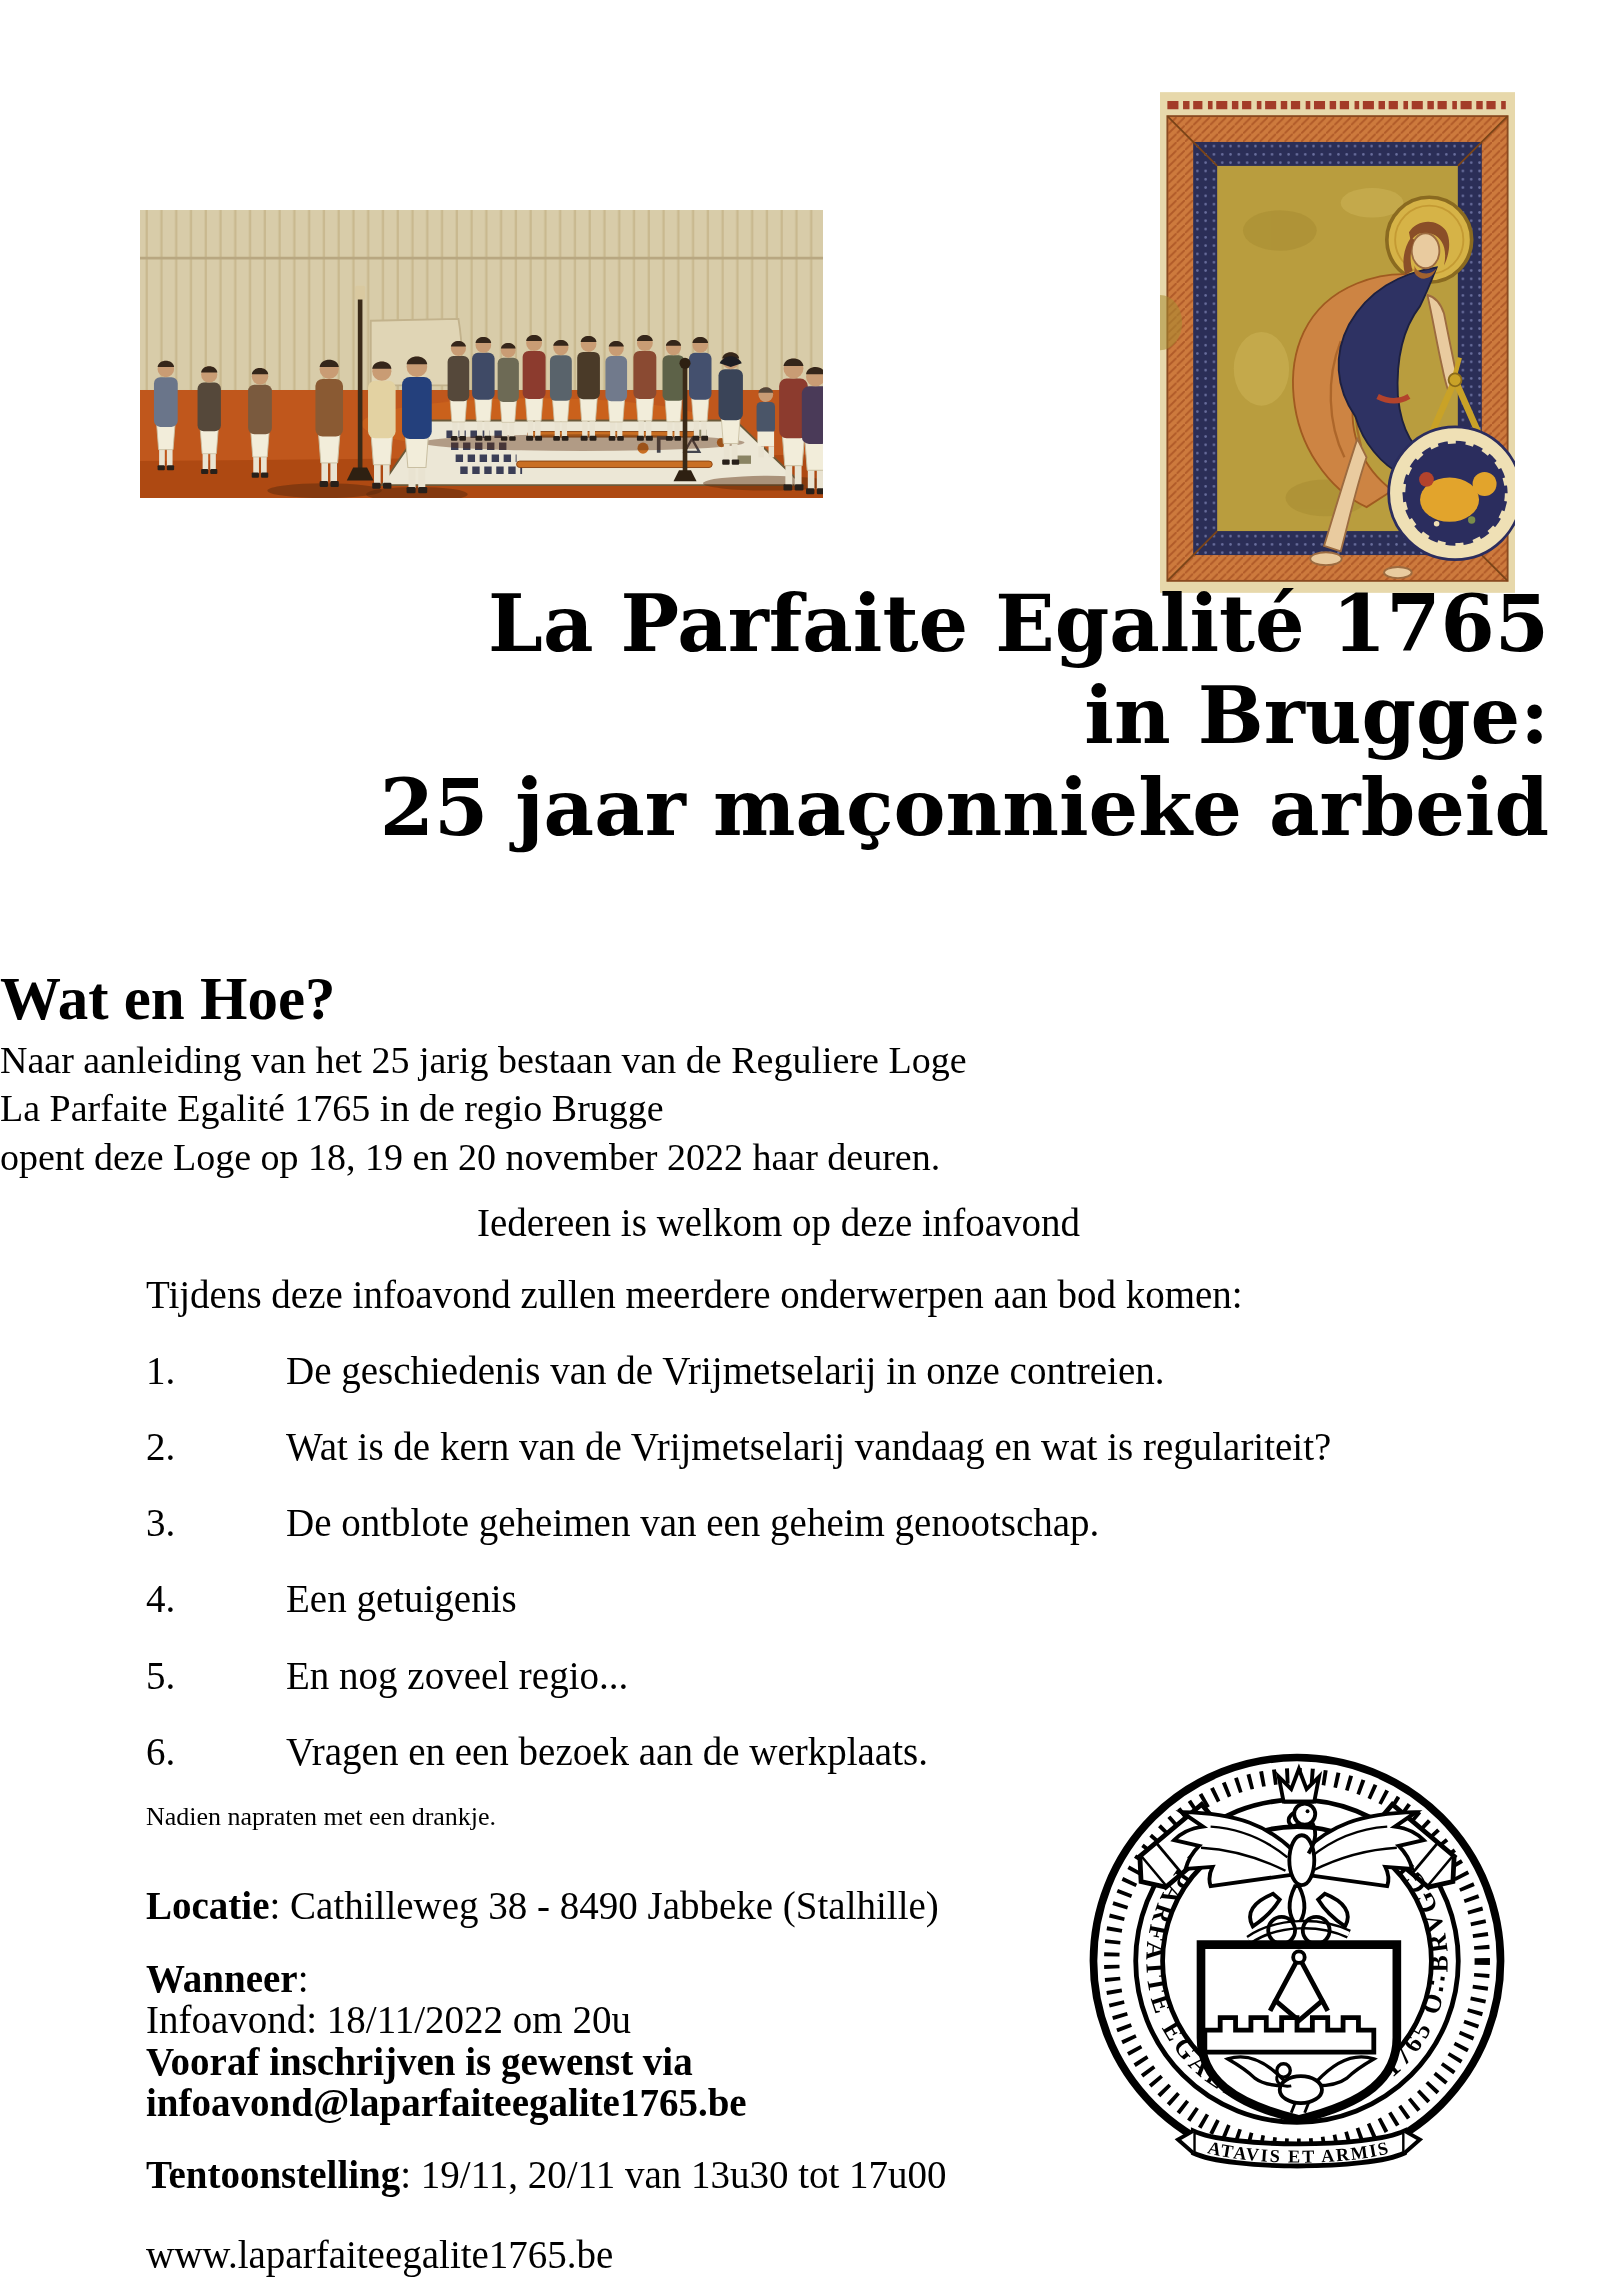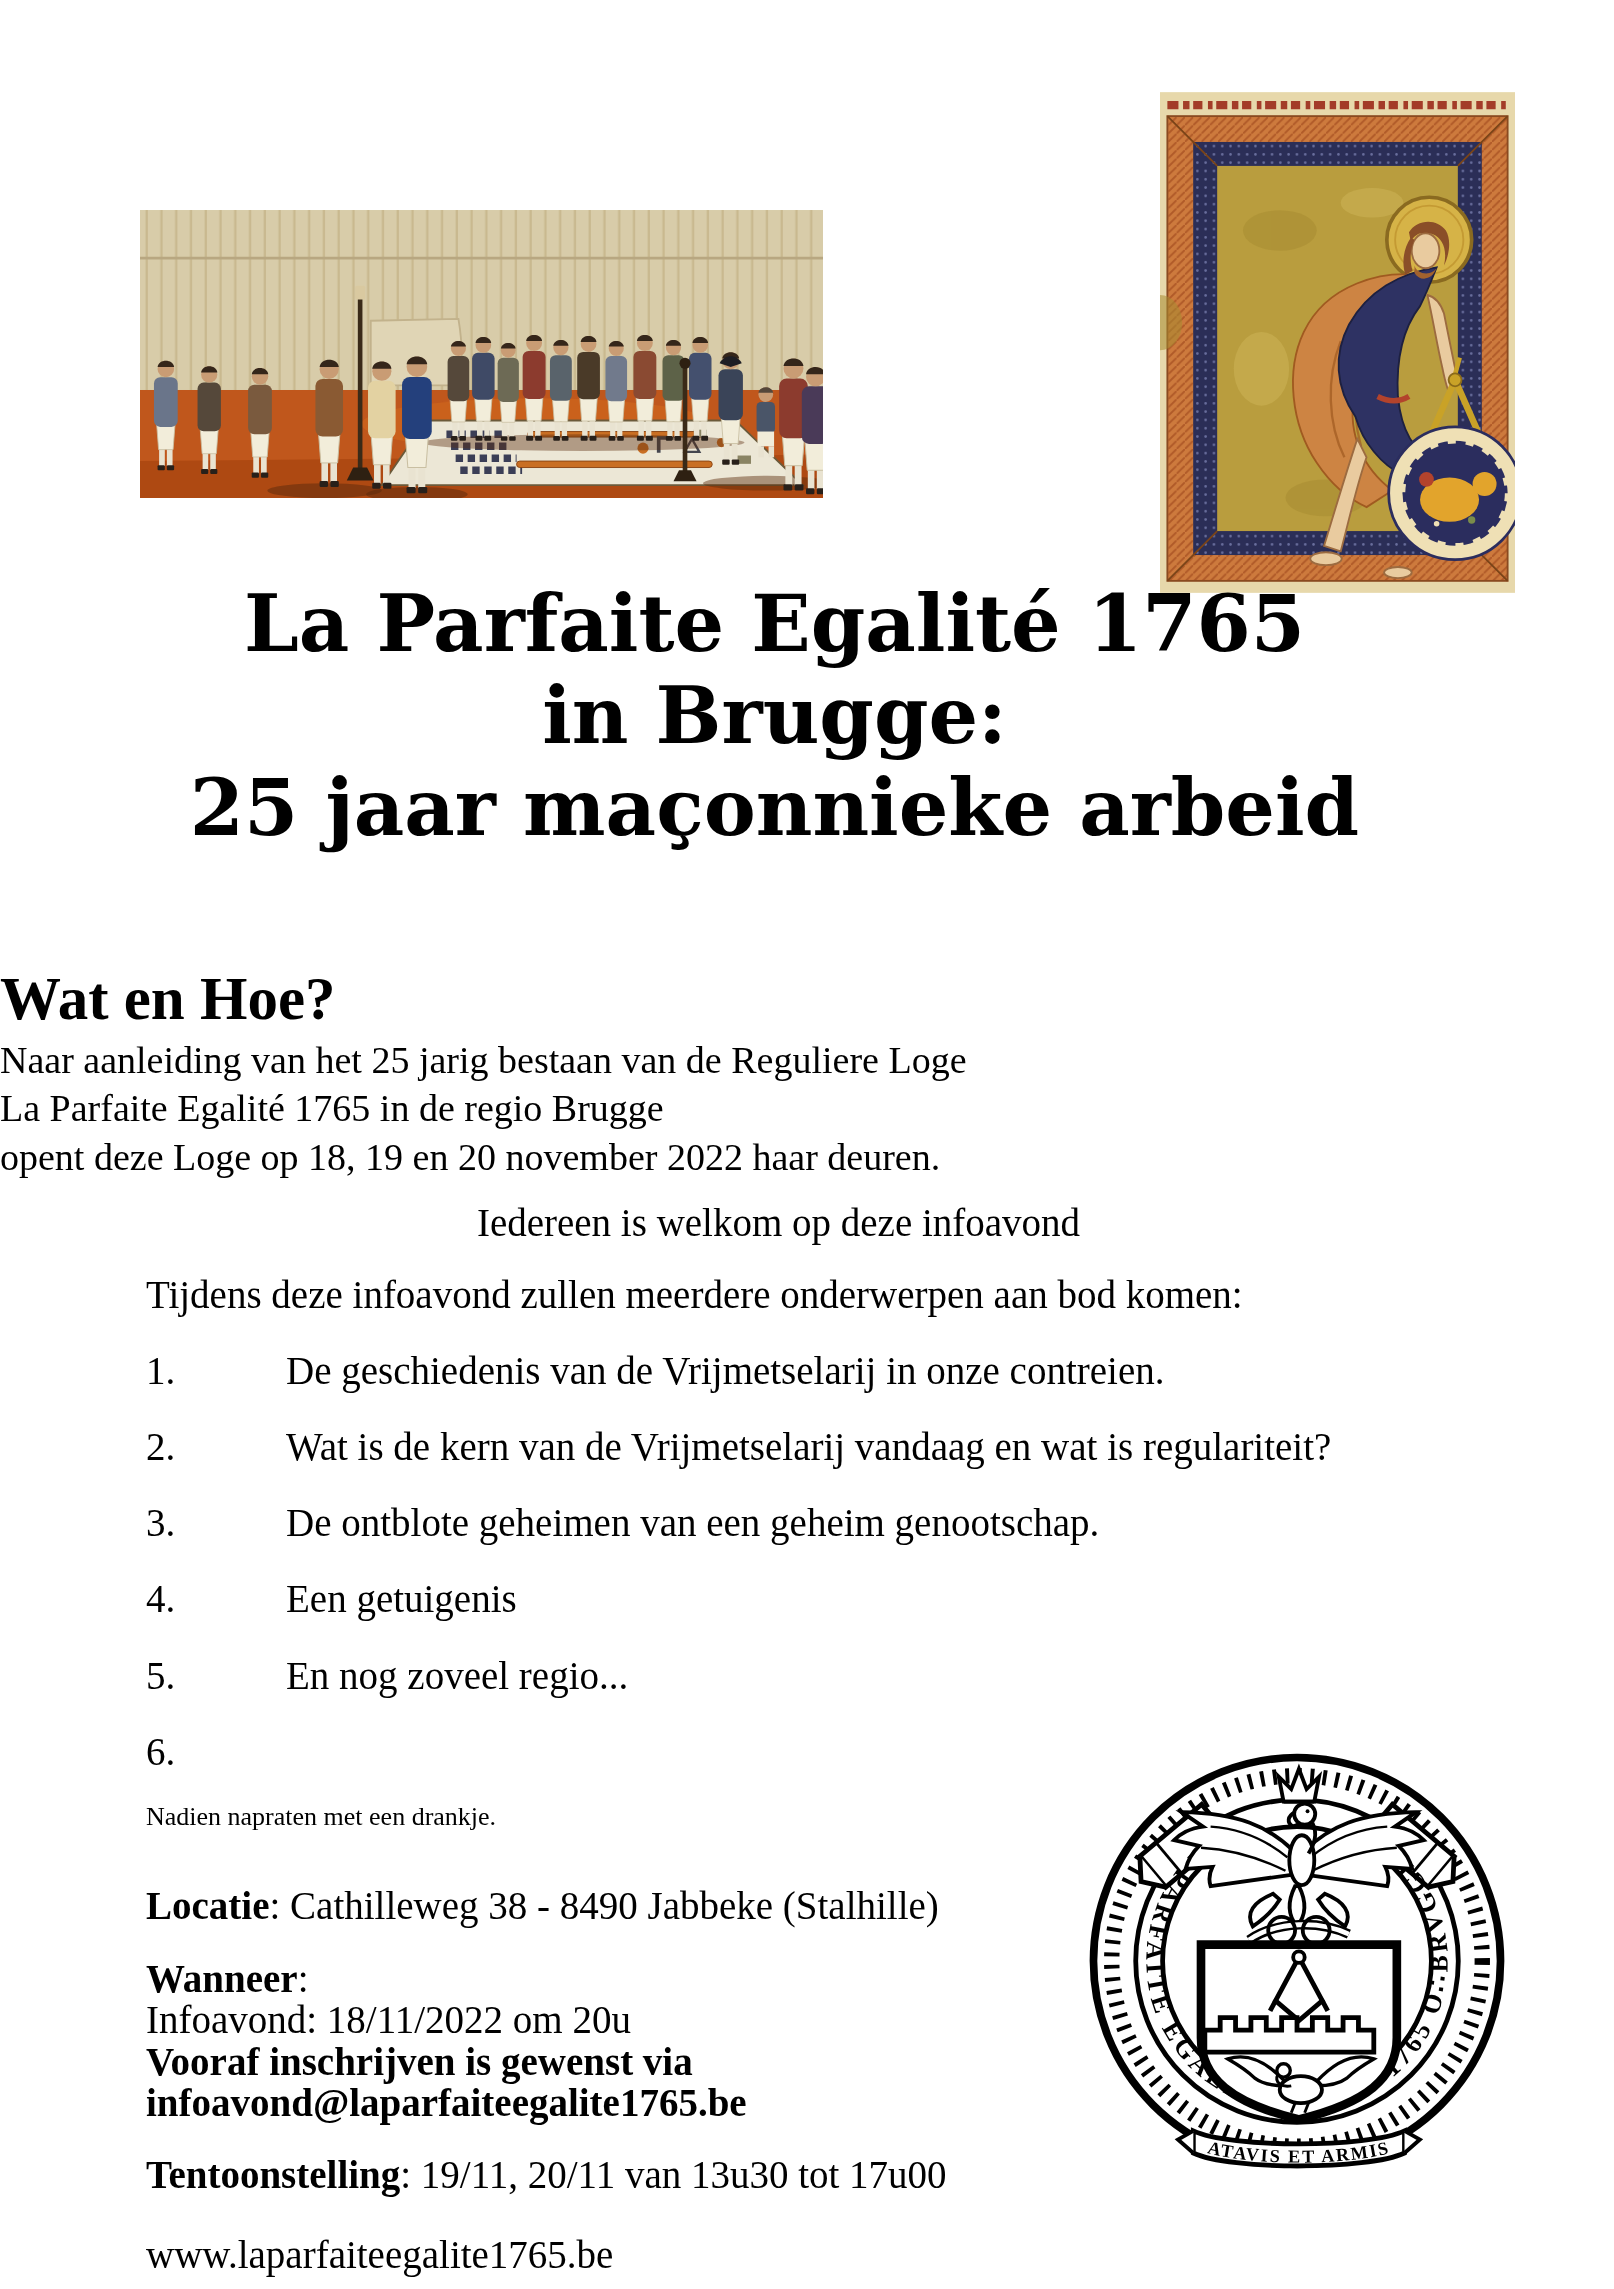--- a/index.html
+++ b/index.html
@@ -1,19 +1,19 @@
 <!DOCTYPE html>
 <html style="font-size:14.8px"><head>
 <meta charset="utf-8">
 <style>
   html,body{margin:0;padding:0;background:#ffffff;}
   .page{position:relative;width:1614px;height:2290px;background:#ffffff;color:#000;
         font-family:"Liberation Serif",serif;overflow:hidden;}
   .abs{position:absolute;}
-  #title{top:578px;left:0;right:65px;text-align:center;
+  #title{top:578px;left:0;right:65px;text-align:right;
          font-family:"DejaVu Serif",serif;font-weight:700;font-size:78px;line-height:1.18;}
   #heading{top:964px;left:0;right:65px;font-weight:700;font-size:61px;}
   #intro{top:1036px;left:0;right:65px;text-align:left;font-size:38px;line-height:1.27;}
   #welcome{top:1200px;left:0;right:65px;text-align:center;font-size:39px;margin-left:8px;}
   #topicsintro{top:1272px;left:146px;right:28px;font-size:39px;white-space:nowrap;}
   #topics{top:1346px;left:146px;right:18.5px;}
   .topic{display:flex;margin-bottom:27px;font-size:39px;line-height:1.26;white-space:nowrap;}
   .topic .num{width:140px;flex:none;}
   #after{top:1802px;left:146px;font-size:26px;}
   #loc{top:1883px;left:146px;font-size:39px;}
@@ -215,20 +215,21 @@
     <div class="topic">
       <span class="num">4.</span>
       <span class="txt">Een getuigenis</span>
     </div>
     <div class="topic">
       <span class="num">5.</span>
       <span class="txt">En nog zoveel regio...</span>
     </div>
     <div class="topic">
       <span class="num">6.</span>
+      <span class="txt">Vragen en een bezoek aan de werkplaats.</span>
     </div>
   </div>
 
   <div id="after" class="abs">Nadien napraten met een drankje.</div>
 
   <div id="loc" class="abs"><span class="bl">Locatie</span><span>: Cathilleweg 38 - 8490 Jabbeke (Stalhille)</span></div>
 
   <div id="when" class="abs">
     <div><span class="bl">Wanneer</span><span>:</span></div>
     <div>Infoavond: 18/11/2022 om 20u</div>

